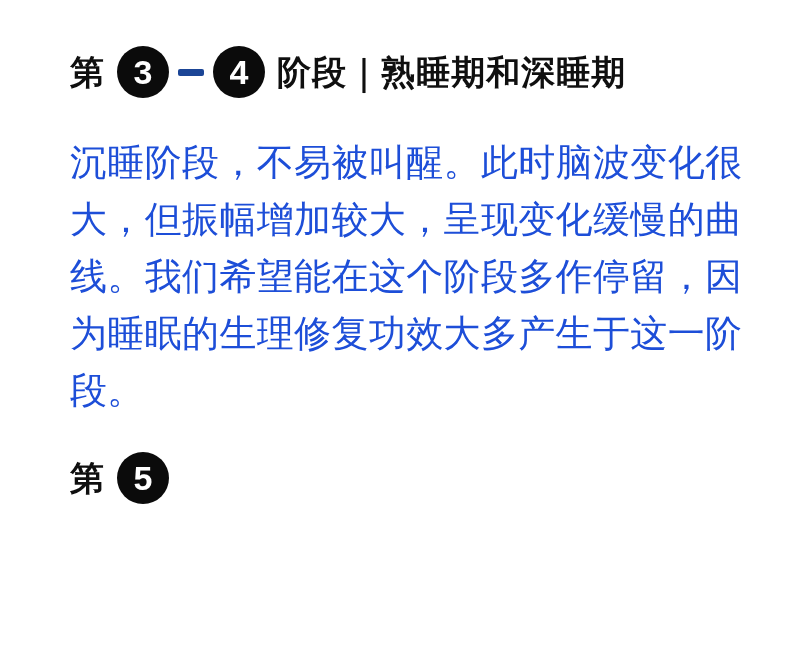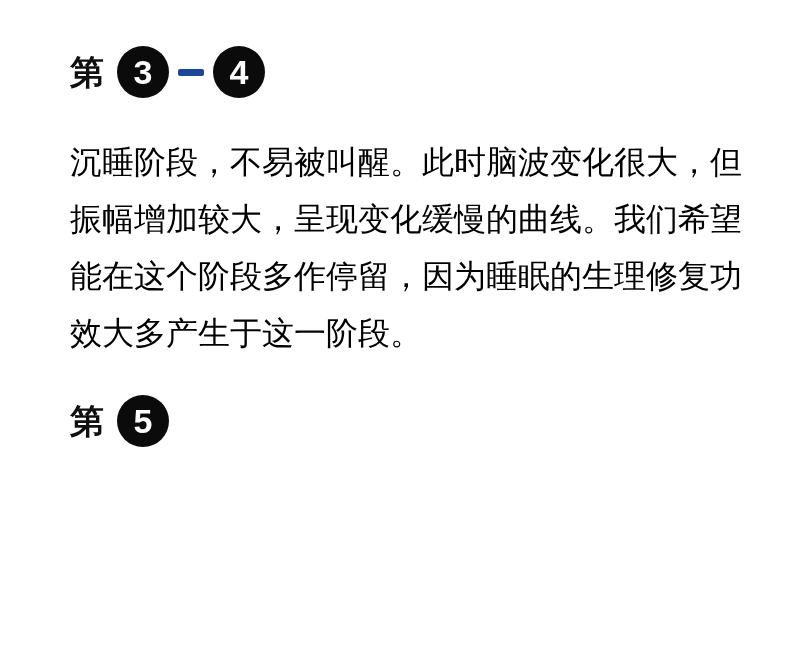--- a/index.html
+++ b/index.html
@@ -45,41 +45,42 @@
   .range-dash {
     width: 26px;
     height: 7px;
     background: #1b4596;
     border-radius: 2px;
     flex: 0 0 auto;
     margin: 0 -3px;
   }
   .body-text {
     width: 672px;
-    font-size: 32px;
+    font-size: 37px;
     line-height: 57px;
-    color: #000000;
+    color: #1d4ed8;
     font-weight: 400;
     text-align: justify;
   }
   .section-1 .body-text { margin-top: 36px; }
   .section-2 { margin-top: 33px; }
   .section-2 .body-text { margin-top: 12px; }
 </style>
 </head>
 <body>
 
 <div class="page">
 
   <section class="section-1">
     <div class="heading-row">
       <span class="heading-text">第</span>
       <span class="num-badge">3</span>
       <span class="range-dash"></span>
       <span class="num-badge">4</span>
+      <span class="heading-text">阶段｜熟睡期和深睡期</span>
     </div>
     <p class="body-text">沉睡阶段，不易被叫醒。此时脑波变化很大，但振幅增加较大，呈现变化缓慢的曲线。我们希望能在这个阶段多作停留，因为睡眠的生理修复功效大多产生于这一阶段。</p>
   </section>
 
   <section class="section-2">
     <div class="heading-row">
       <span class="heading-text">第</span>
       <span class="num-badge">5</span>
     </div>
   </section>

